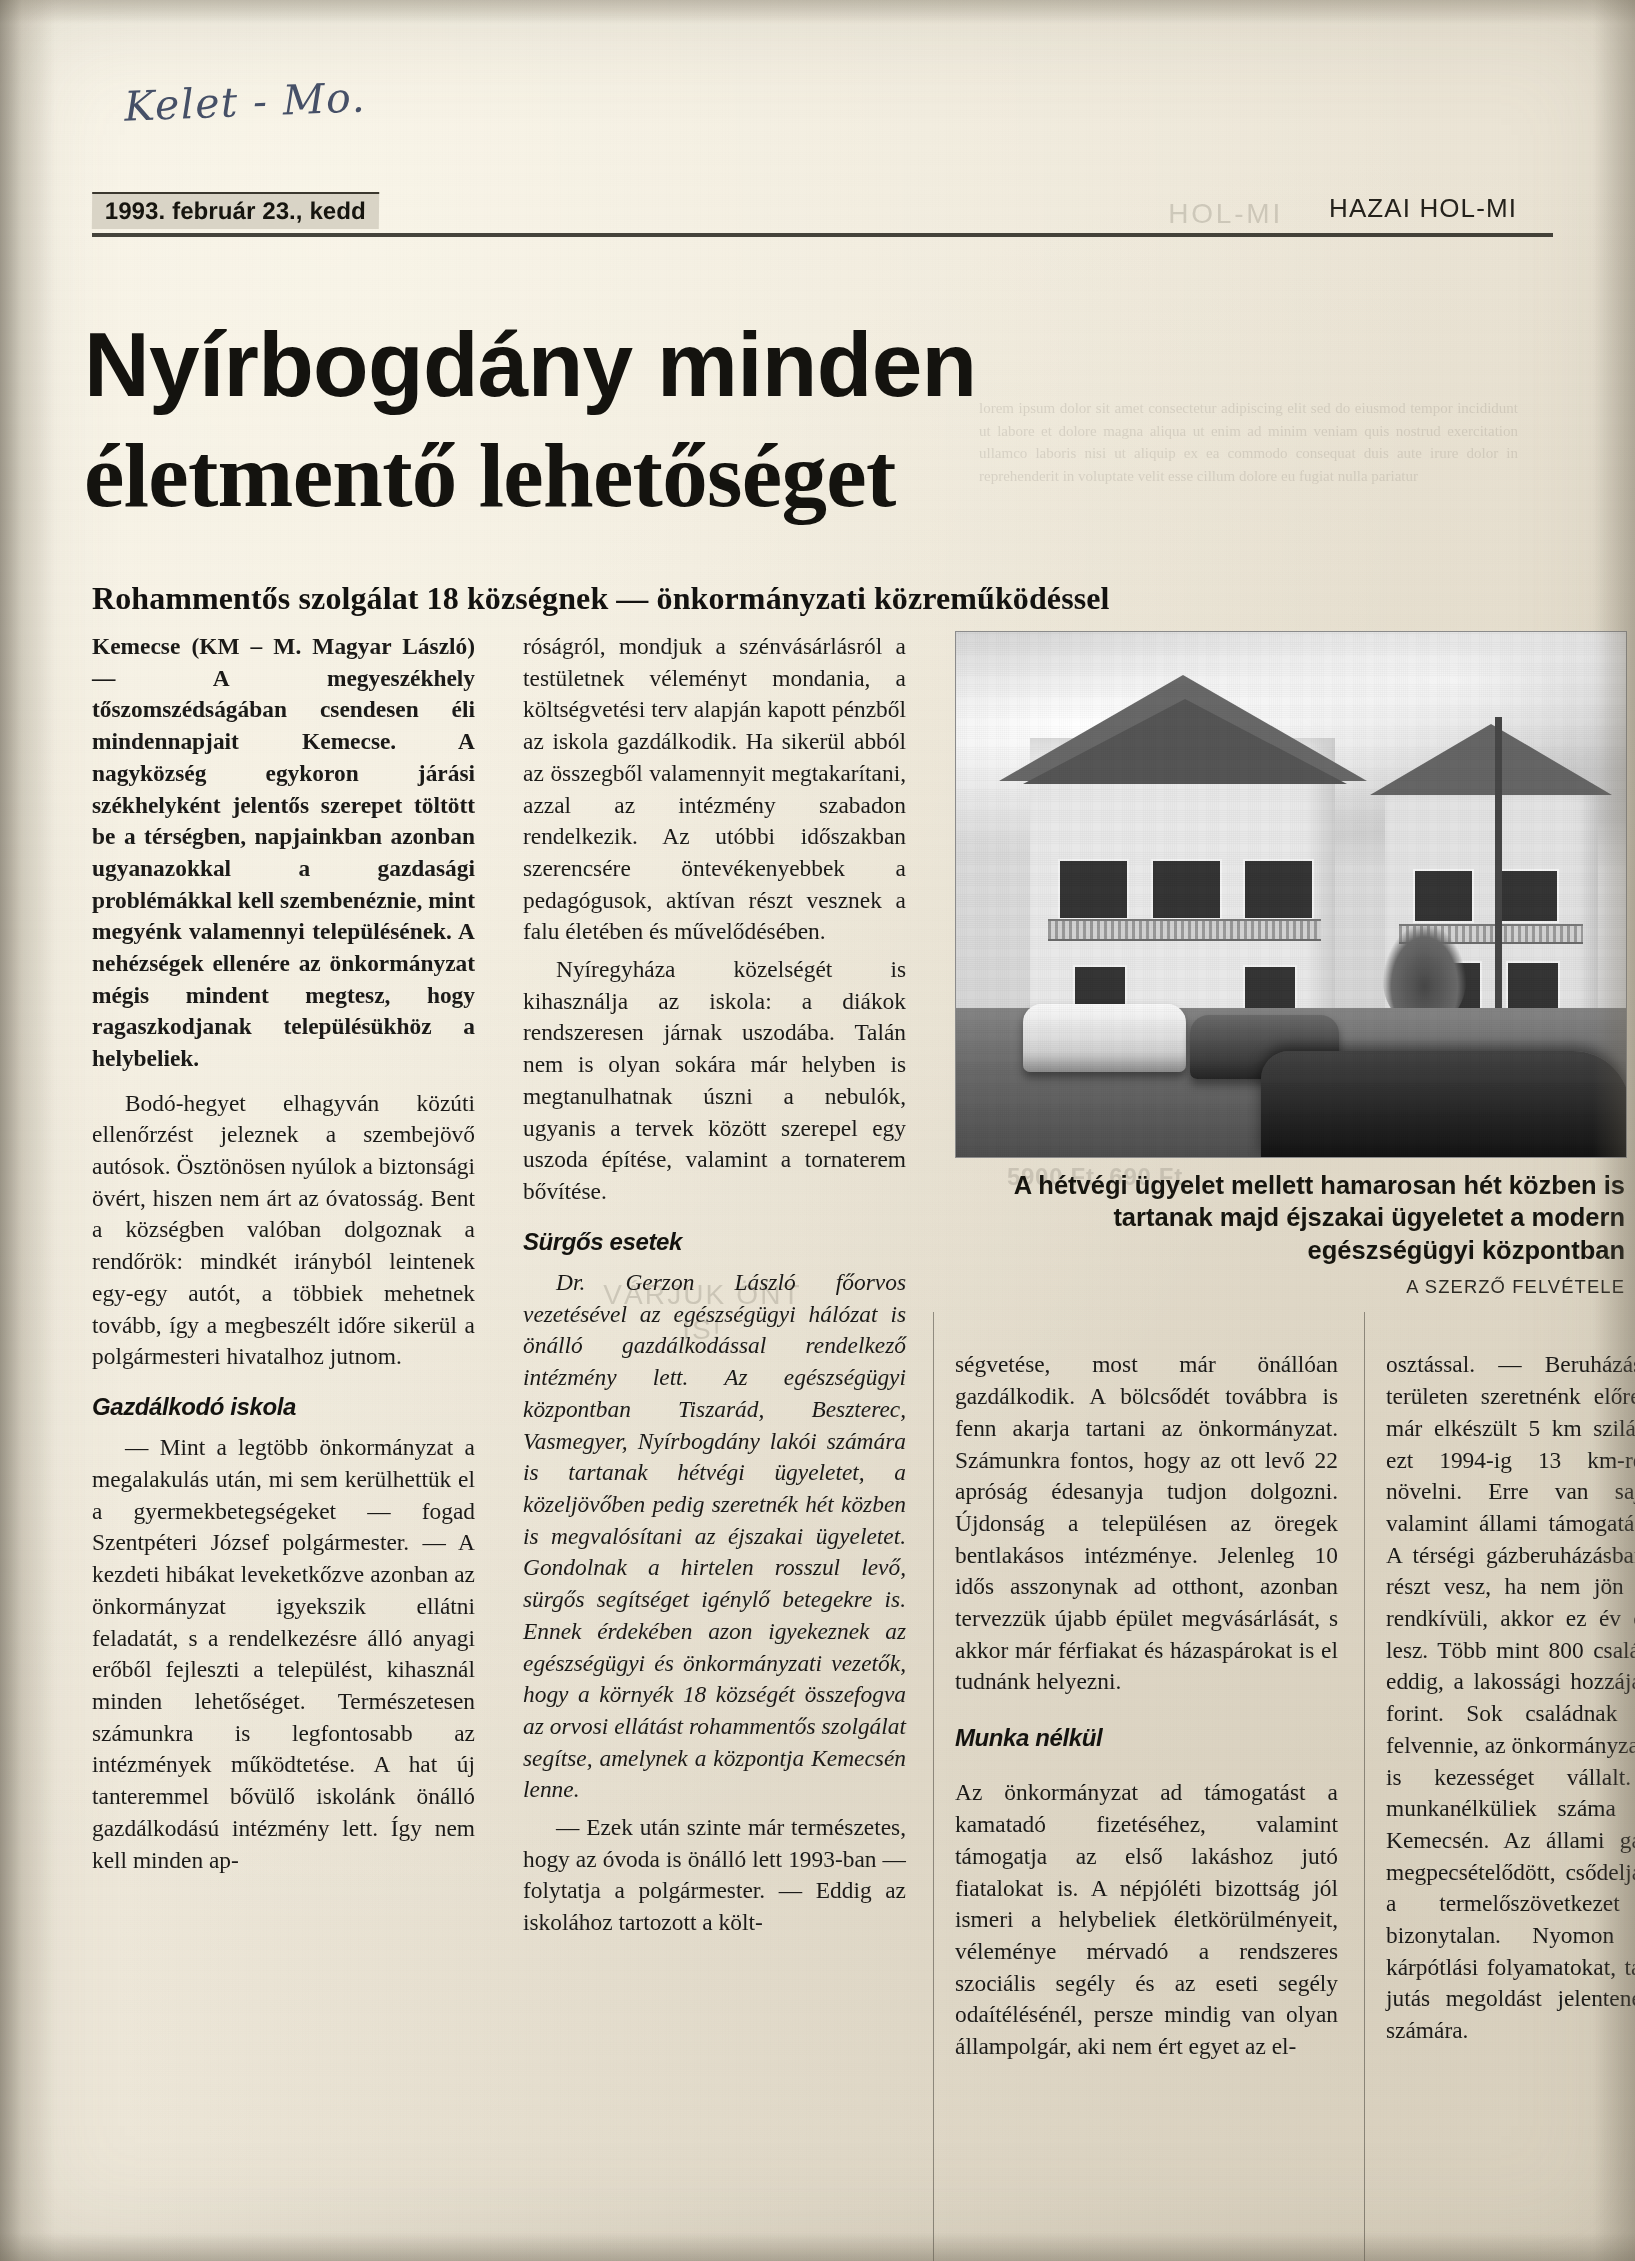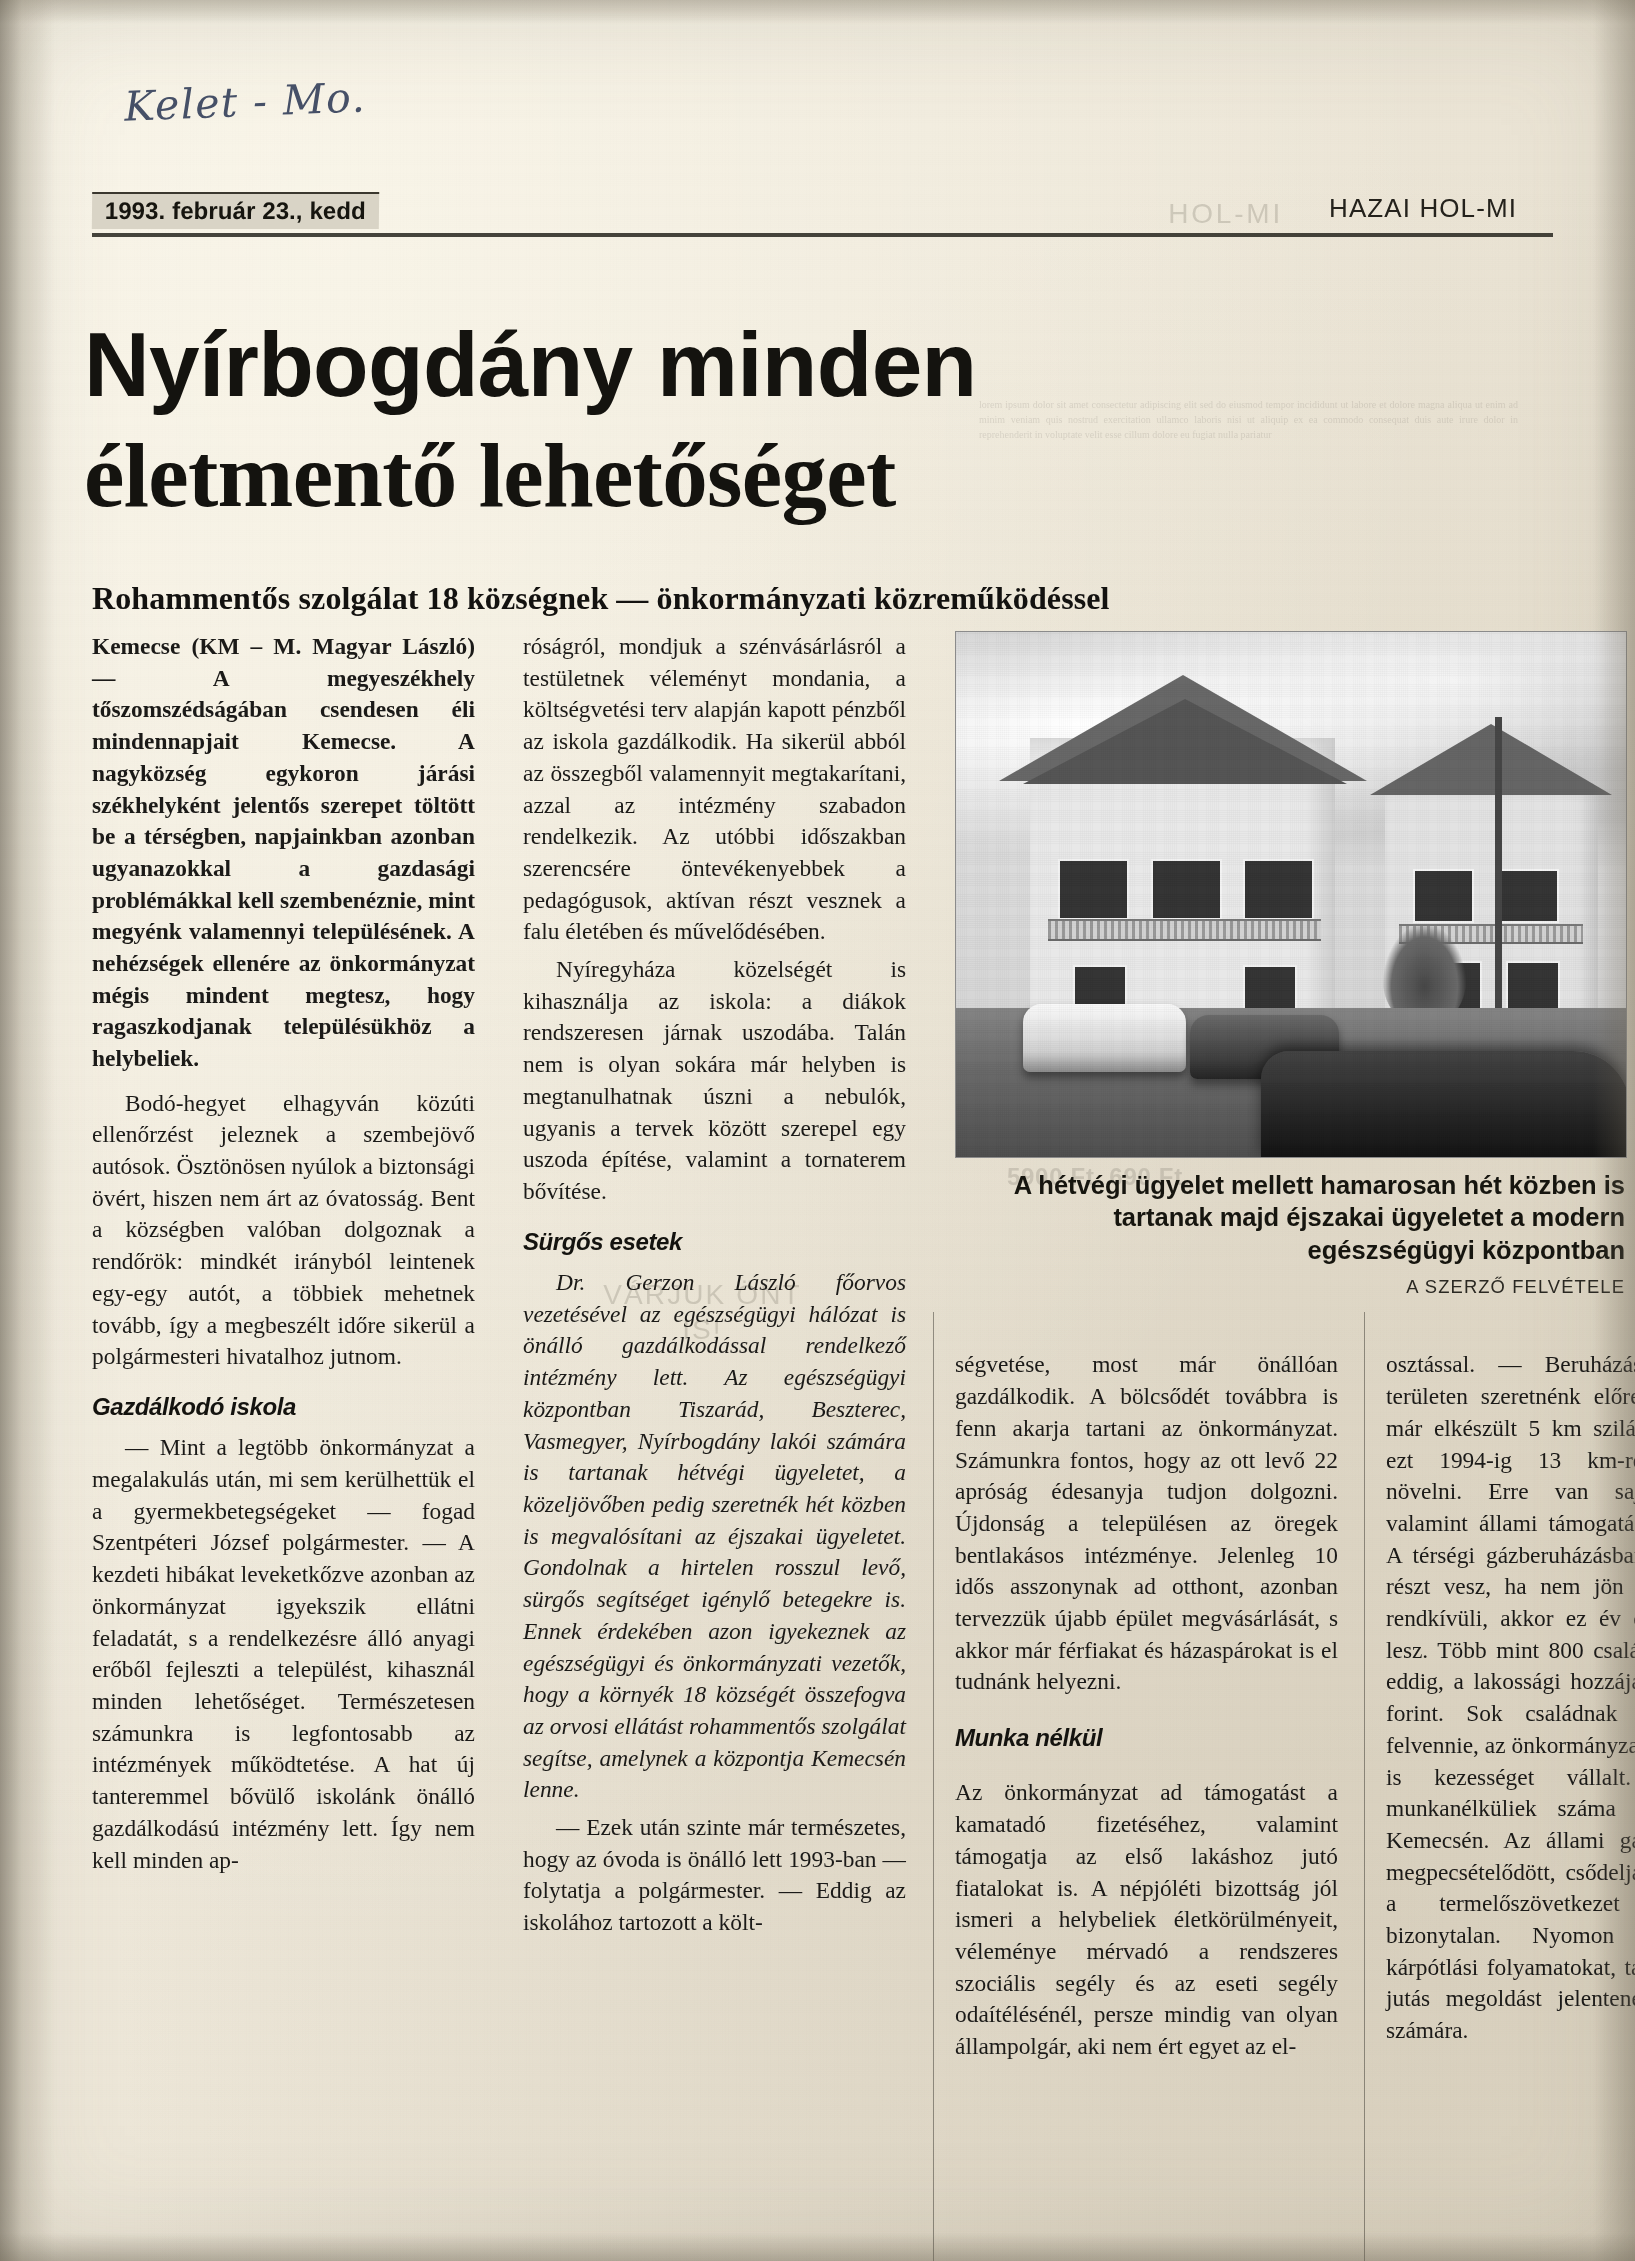--- a/index.html
+++ b/index.html
@@ -144,21 +144,21 @@
   .bleed .b1 { font-size: 33px; font-weight: bold; letter-spacing: 1.4px; }
   .bleed .b2 { font-size: 21px; letter-spacing: 0.7px; }
   .bleed .b3 { font-size: 15.6px; letter-spacing: 0.4px; margin-top: 7px; }
   .bleed-left {
     position: absolute;
     left: 979px;
     top: 397px;
     width: 539px;
     color: rgba(95,90,78,0.16);
     font-family: "Liberation Serif", serif;
-    font-size: 10px;
+    font-size: 15px;
     line-height: 1.5;
     text-align: justify;
     pointer-events: none;
   }
   .bleed-price {
     position: absolute;
     left: 1007px;
     top: 1163px;
     font-family: "Liberation Sans", sans-serif;
     font-size: 24px;

